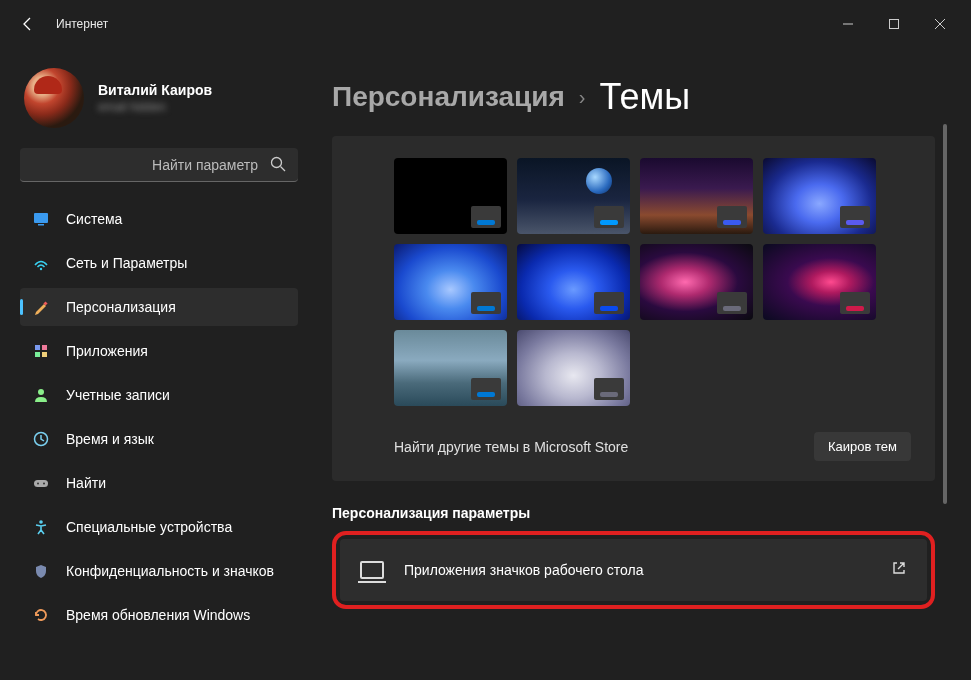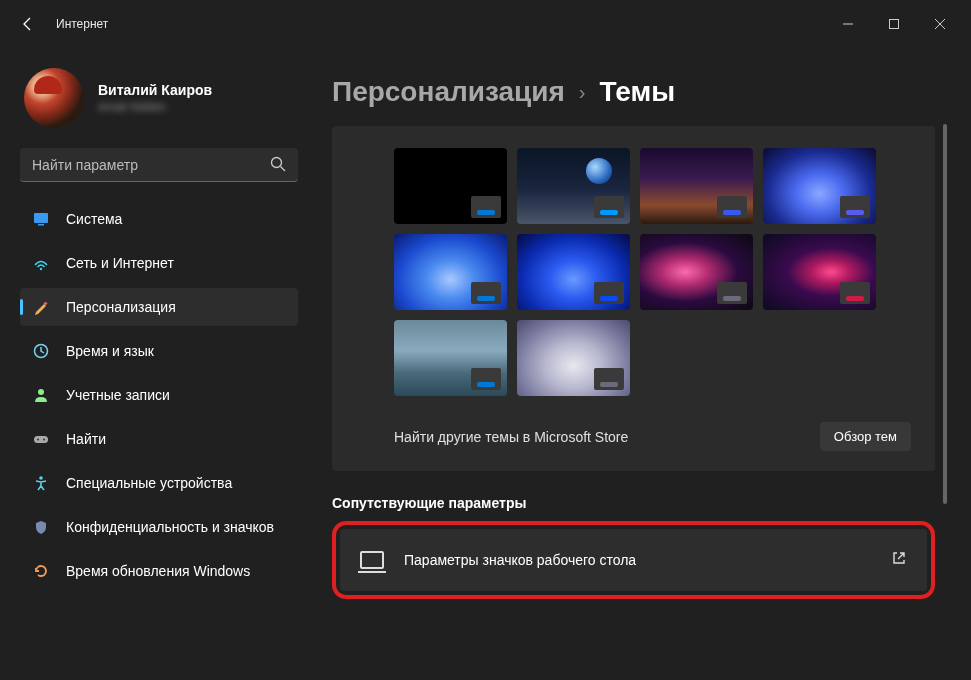--- a/index.html
+++ b/index.html
@@ -14,35 +14,35 @@
 .layout { display: flex; height: calc(100% - 48px); }
 
 .sidebar { width: 310px; padding: 12px 12px 0 20px; display: flex; flex-direction: column; }
 .user { display: flex; align-items: center; gap: 14px; padding: 8px 4px 20px 4px; }
 .avatar { width: 60px; height: 60px; border-radius: 50%; background: radial-gradient(circle at 30% 30%, #e8b088 15%, #c1452e 30%, #8a2a1a 48%, #2a1a10 70%); position: relative; overflow: hidden; }
 .avatar::after { content: ''; position: absolute; left: 10px; top: 8px; width: 28px; height: 18px; background: #b02818; border-radius: 14px 14px 4px 4px; }
 .user-name { font-size: 14px; font-weight: 600; }
 .user-email { font-size: 12px; color: #888; filter: blur(3px); margin-top: 2px; }
 
 .search { position: relative; margin-bottom: 18px; }
-.search input { width: 100%; height: 34px; background: #2d2d2d; border: none; border-bottom: 1px solid #666; border-radius: 4px; padding: 0 40px 0 12px; color: #fff; font-size: 14px; outline: none; }
+.search input { width: 100%; height: 34px; background: #2d2d2d; border: none; border-bottom: 1px solid #666; border-radius: 4px; padding: 0 40px 0 12px; color: #fff; font-size: 14px; outline: none; text-align: right; }
 .search input::placeholder { color: #bbb; }
 .search .icon { position: absolute; right: 12px; top: 8px; color: #ccc; }
 
 .nav { display: flex; flex-direction: column; gap: 6px; justify-content: center; }
 .nav-item { display: flex; align-items: center; gap: 16px; height: 38px; padding: 0 12px; border-radius: 4px; cursor: pointer; font-size: 14px; position: relative; }
 .nav-item.active { background: #2d2d2d; }
 .nav-item.active::before { content: ''; position: absolute; left: 0; top: 11px; bottom: 11px; width: 3px; background: #4cc2ff; border-radius: 2px; }
 .nav-icon { width: 18px; height: 18px; display: flex; align-items: center; justify-content: center; }
 
 .main { flex: 1; padding: 28px 36px 0 22px; overflow-y: auto; }
 .breadcrumb { display: flex; align-items: center; gap: 14px; margin-bottom: 18px; }
 .bc-parent { font-size: 28px; font-weight: 600; color: #a8a8a8; cursor: pointer; }
 .bc-sep { font-size: 20px; color: #888; }
-.bc-current { font-size: 28px; font-weight: 700; }
+.bc-current { font-size: 36px; font-weight: 400; }
 
 .theme-panel { background: #2b2b2b; border-radius: 4px; padding: 22px 24px 14px 62px; margin-bottom: 24px; position: relative; }
 .theme-grid { display: flex; flex-wrap: wrap; gap: 10px; margin-bottom: 18px; }
 .theme-tile { width: 113px; height: 76px; border-radius: 4px; position: relative; cursor: pointer; overflow: hidden; }
 .theme-accent { position: absolute; right: 6px; bottom: 6px; width: 30px; height: 22px; background: #3a3a3a; border-radius: 2px; display: flex; align-items: flex-end; justify-content: center; padding-bottom: 3px; }
 .theme-accent::before { content: ''; position: absolute; top: -8px; left: -8px; width: 30px; height: 22px; background: #e6e6e6; border-radius: 2px; z-index: -1; }
 .accent-bar { width: 18px; height: 5px; border-radius: 2px; }
 
 .t0 { background: #000; }
 .t1 { background: linear-gradient(180deg, #0a1525 0%, #1a2540 55%, #4a556a 100%); }
@@ -130,48 +130,59 @@
           <span>Система</span>
         </div>
         <div class="nav-item">
           <span class="nav-icon">
             <svg width="16" height="16" viewBox="0 0 16 16">
               <path d="M2 10 Q8 3 14 10" stroke="#3acfef" stroke-width="1.5" fill="none"></path>
               <path d="M4.5 12 Q8 8 11.5 12" stroke="#3acfef" stroke-width="1.5" fill="none"></path>
               <circle cx="8" cy="14" r="1.2" fill="#3acfef"></circle>
             </svg>
           </span>
-          <span>Сеть и Интернет</span>
+          <span>Сеть и Параметры</span>
         </div>
         <div class="nav-item active">
           <span class="nav-icon">
             <svg width="16" height="16" viewBox="0 0 16 16">
               <path d="M3 13 L11 5 L13 7 L5 15 L2 16 Z" fill="#efaf5a"></path>
               <rect x="11" y="3" width="3" height="3" transform="rotate(45 12.5 4.5)" fill="#ef5a5a"></rect>
             </svg>
           </span>
           <span>Персонализация</span>
         </div>
         <div class="nav-item">
           <span class="nav-icon">
             <svg width="16" height="16" viewBox="0 0 16 16">
+              <rect x="2" y="2" width="5" height="5" fill="#7a9aef"></rect>
+              <rect x="9" y="2" width="5" height="5" fill="#ef7a9a"></rect>
+              <rect x="2" y="9" width="5" height="5" fill="#7aef9a"></rect>
+              <rect x="9" y="9" width="5" height="5" fill="#efcf7a"></rect>
+            </svg>
+          </span>
+          <span>Приложения</span>
+        </div>
+        <div class="nav-item">
+          <span class="nav-icon">
+            <svg width="16" height="16" viewBox="0 0 16 16">
+              <circle cx="8" cy="5" r="3" fill="#8aef8a"></circle>
+              <path d="M2 15 Q2 10 8 10 Q14 10 14 15 Z" fill="#8aef8a"></path>
+            </svg>
+          </span>
+          <span>Учетные записи</span>
+        </div>
+        <div class="nav-item">
+          <span class="nav-icon">
+            <svg width="16" height="16" viewBox="0 0 16 16">
               <circle cx="8" cy="8" r="6.5" stroke="#7acfef" stroke-width="1.5" fill="none"></circle>
               <path d="M8 4 V8 L11 10" stroke="#7acfef" stroke-width="1.5" fill="none"></path>
             </svg>
           </span>
           <span>Время и язык</span>
-        </div>
-        <div class="nav-item">
-          <span class="nav-icon">
-            <svg width="16" height="16" viewBox="0 0 16 16">
-              <circle cx="8" cy="5" r="3" fill="#8aef8a"></circle>
-              <path d="M2 15 Q2 10 8 10 Q14 10 14 15 Z" fill="#8aef8a"></path>
-            </svg>
-          </span>
-          <span>Учетные записи</span>
         </div>
         <div class="nav-item">
           <span class="nav-icon">
             <svg width="16" height="16" viewBox="0 0 16 16">
               <rect x="1" y="5" width="14" height="7" rx="3.5" fill="#aaa"></rect>
               <circle cx="5" cy="8.5" r="1" fill="#333"></circle>
               <circle cx="11" cy="8.5" r="1" fill="#333"></circle>
             </svg>
           </span>
           <span>Найти</span>
@@ -260,30 +271,30 @@
             </div>
           </div>
           <div class="theme-tile t9">
             <div class="theme-accent">
               <div class="accent-bar" style="background:#6a6a7a"></div>
             </div>
           </div>
         </div>
       <div class="store-row">
         <span class="store-text">Найти другие темы в Microsoft Store</span>
-        <button class="store-btn">Обзор тем</button>
-      </div>
-    </div>
-
-    <div class="section-label">Сопутствующие параметры</div>
+        <button class="store-btn">Каиров тем</button>
+      </div>
+    </div>
+
+    <div class="section-label">Персонализация параметры</div>
 
     <div class="highlight-box">
       <div class="related-item">
         <div class="related-icon"></div>
-        <span class="related-label">Параметры значков рабочего стола</span>
+        <span class="related-label">Приложения значков рабочего стола</span>
         <span class="ext-icon">
           <svg width="16" height="16" viewBox="0 0 16 16">
               <path d="M6 3 H3 V13 H13 V10 M9 3 H13 V7 M13 3 L7 9" stroke="#ddd" fill="none" stroke-width="1.4"></path>
             </svg>
         </span>
       </div>
     </div>
   </div>
 </div>
 

